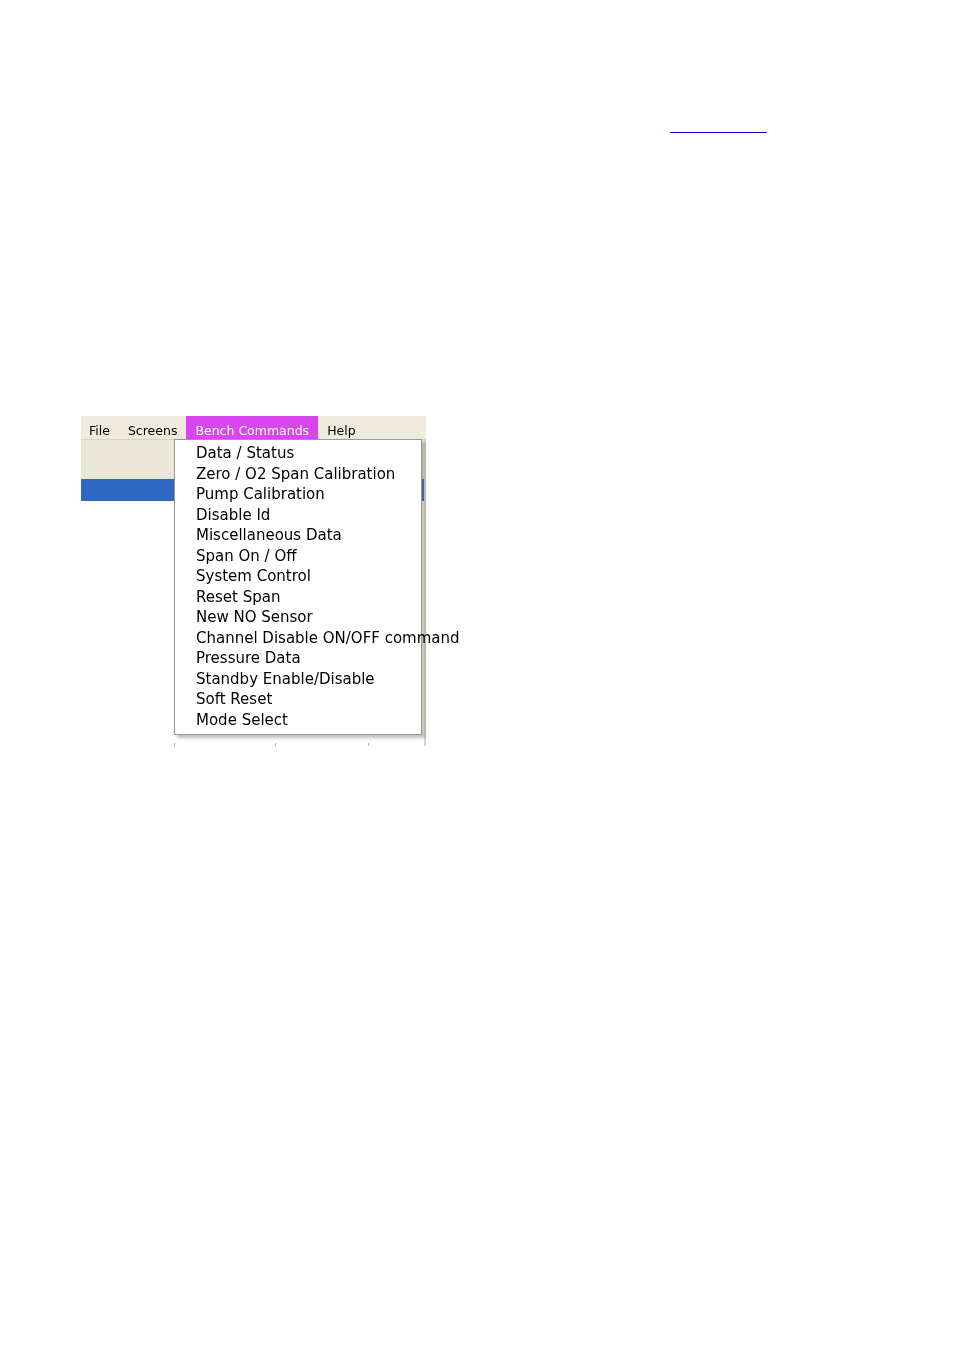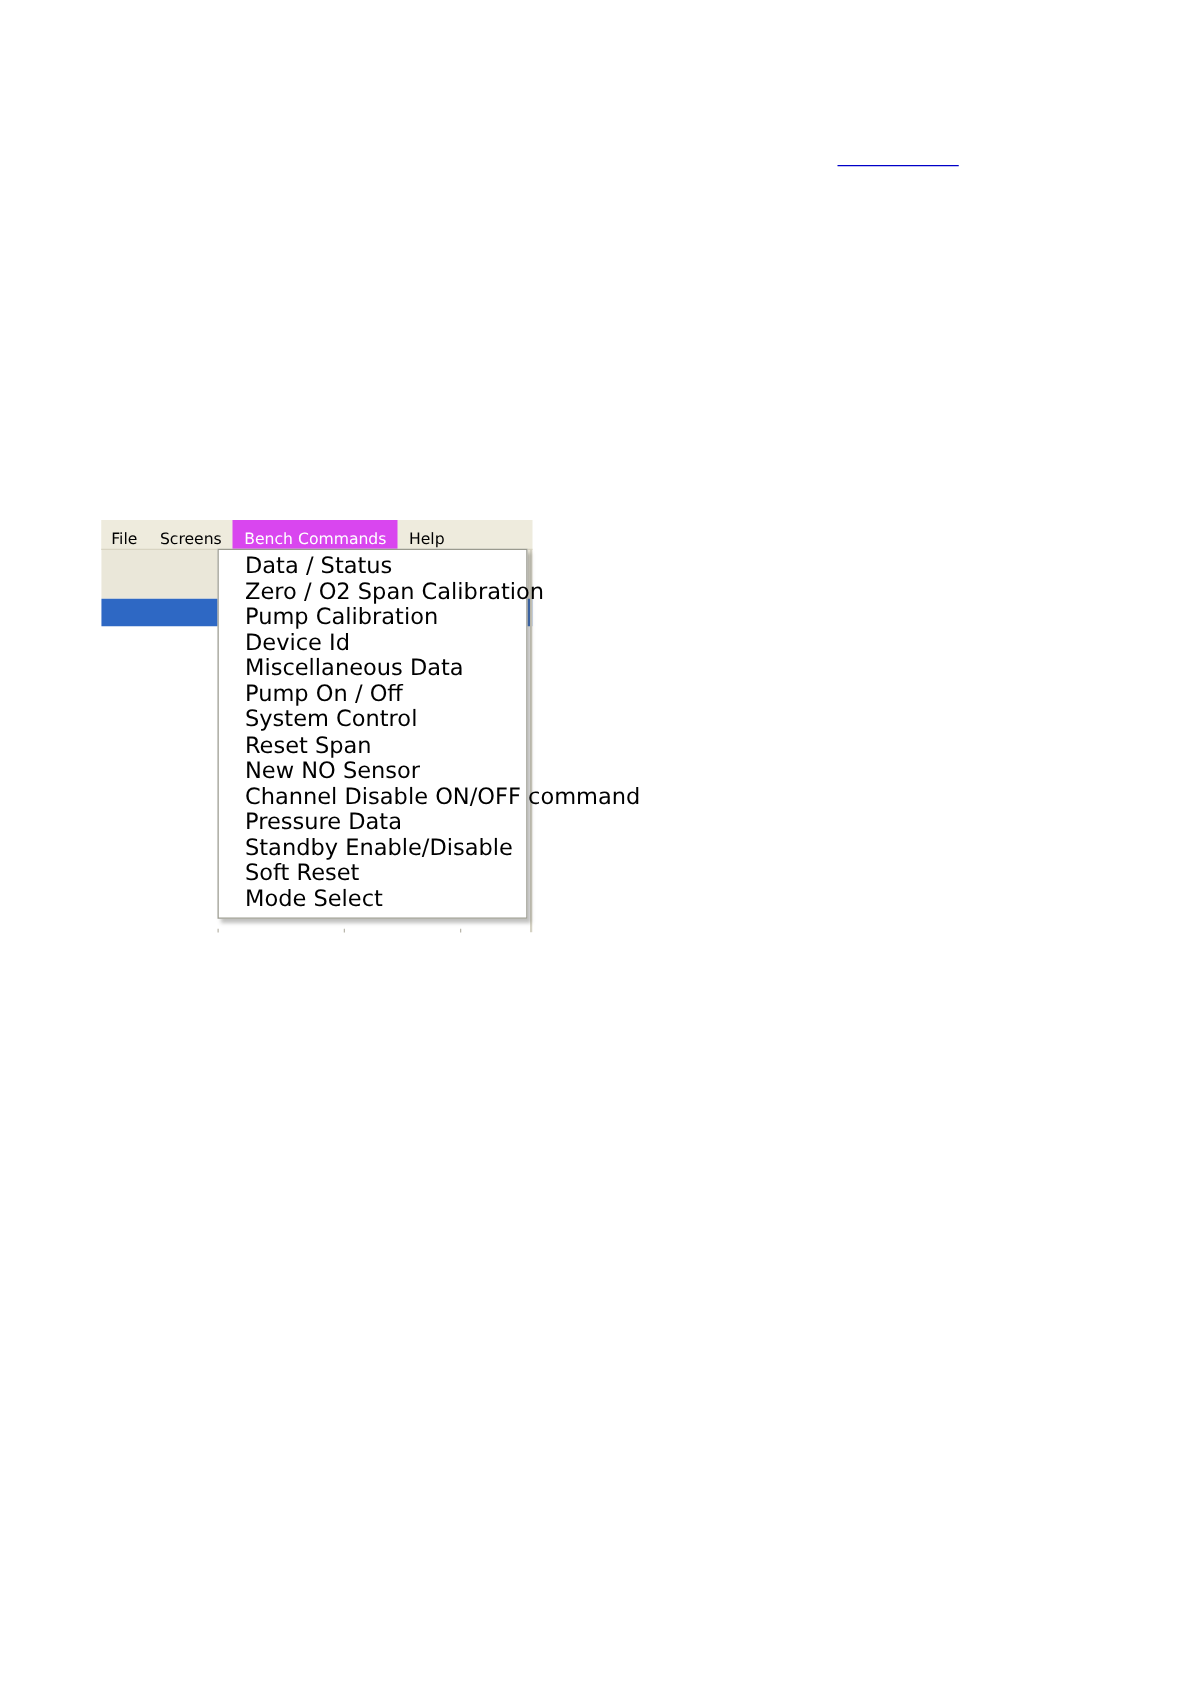--- a/index.html
+++ b/index.html
@@ -129,21 +129,21 @@
     background: #ffffff;
     border: 1px solid #9a9a8f;
     box-shadow: 3px 3px 3px rgba(90,90,85,0.38);
     padding: 3px 0 4px 0;
     box-sizing: border-box;
   }
   .menu-entry {
     height: 20.5px;
     line-height: 20.5px;
     padding-left: 21px;
-    font-size: 18px;
+    font-size: 15px;
     color: #000000;
     white-space: nowrap;
     cursor: default;
   }
 </style>
 </head>
 <body>
 
 <div id="page">
 
@@ -165,23 +165,23 @@
       <div class="menubar-item first">File</div>
       <div class="menubar-item">Screens</div>
       <div class="menubar-item active">Bench Commands</div>
       <div class="menubar-item">Help</div>
     </div>
 
     <div class="menu-popup">
       <div class="menu-entry">Data / Status</div>
       <div class="menu-entry">Zero / O2 Span Calibration</div>
       <div class="menu-entry">Pump Calibration</div>
-      <div class="menu-entry">Device Id</div>
+      <div class="menu-entry">Disable Id</div>
       <div class="menu-entry">Miscellaneous Data</div>
-      <div class="menu-entry">Pump On / Off</div>
+      <div class="menu-entry">Span On / Off</div>
       <div class="menu-entry">System Control</div>
       <div class="menu-entry">Reset Span</div>
       <div class="menu-entry">New NO Sensor</div>
       <div class="menu-entry">Channel Disable ON/OFF command</div>
       <div class="menu-entry">Pressure Data</div>
       <div class="menu-entry">Standby Enable/Disable</div>
       <div class="menu-entry">Soft Reset</div>
       <div class="menu-entry">Mode Select</div>
     </div>
 

